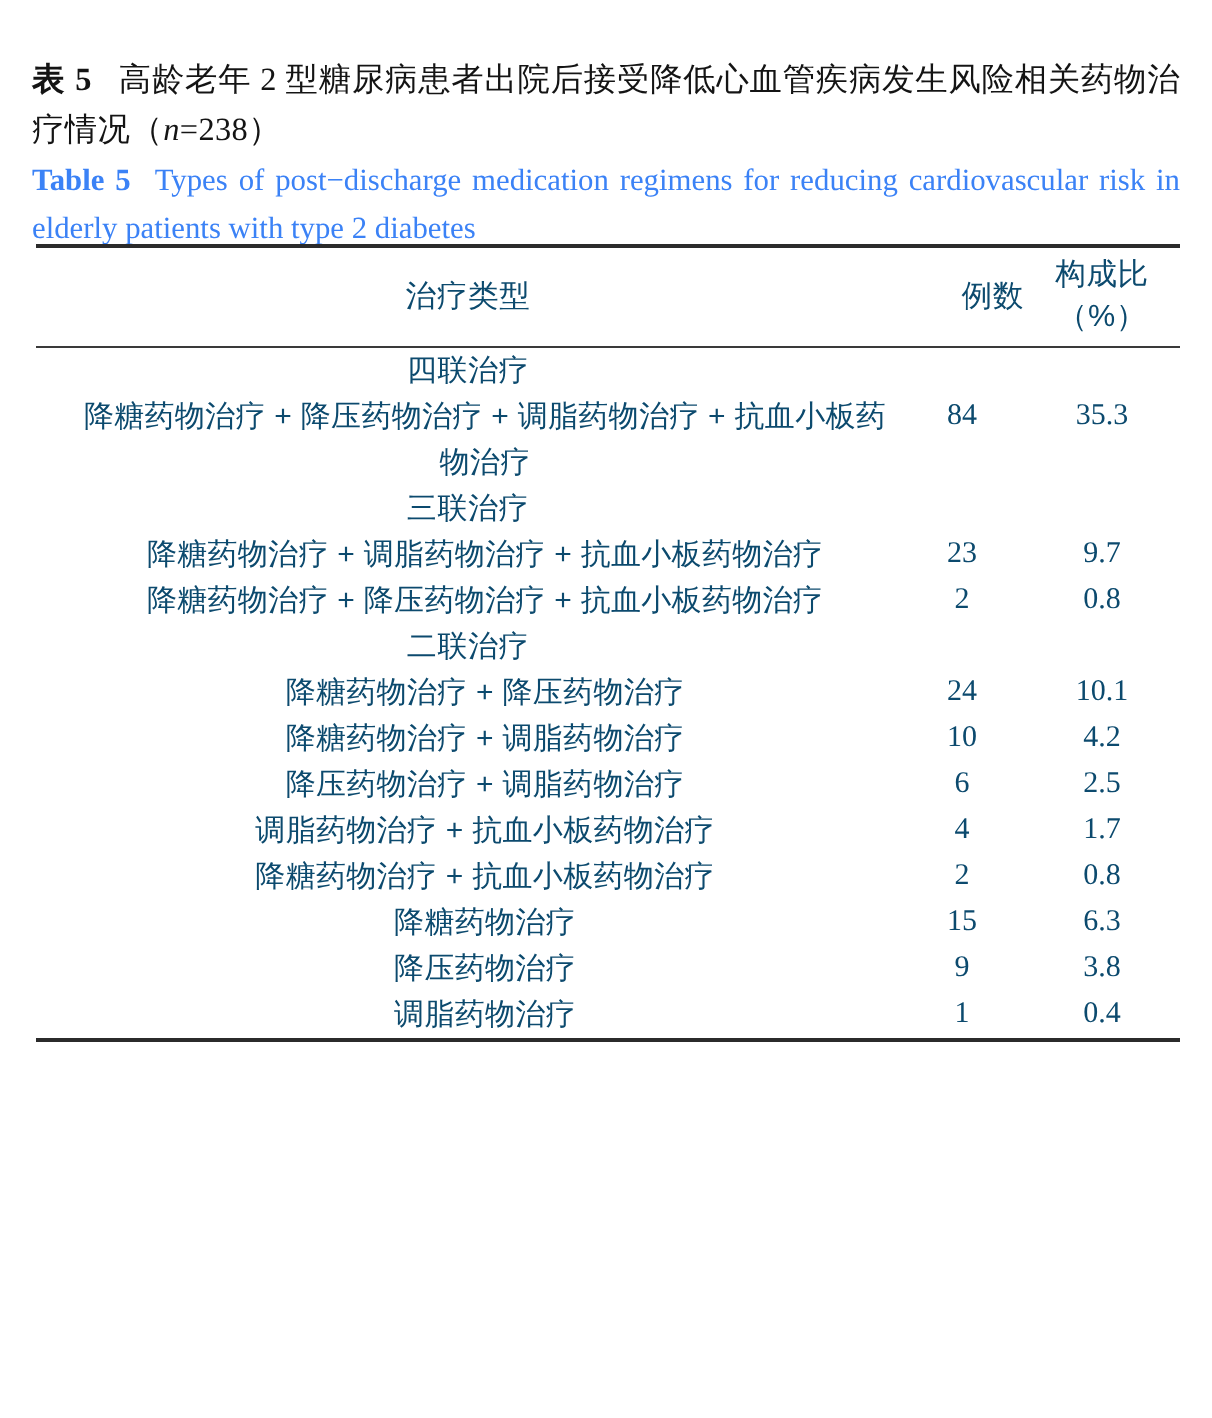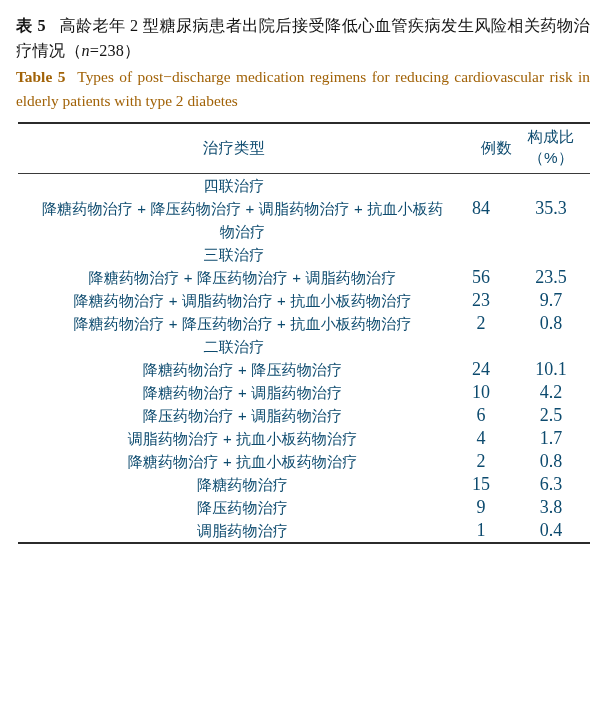--- a/index.html
+++ b/index.html
@@ -19,21 +19,21 @@
   .page {
     position: relative;
     width: 606px;
     height: 709px;
     box-sizing: border-box;
     padding: 0 16px;
   }
 
   
   .caption-block {
-    padding-top: 14px;
+    padding-top: 28px;
   }
   .caption-cn {
     font-size: 16.2px;
     line-height: 25px;
     letter-spacing: 0.2px;
     text-align: justify;
     text-justify: inter-character;
     color: #141414;
   }
   .caption-cn .lbl {
@@ -47,21 +47,21 @@
   .caption-cn .n-italic {
     font-style: italic;
     font-family: "Liberation Serif", serif;
   }
 
   .caption-en {
     font-size: 15.4px;
     line-height: 24px;
     text-align: justify;
     text-align-last: left;
-    color: #a16207;
+    color: #3b82f6;
     margin-top: 1px;
   }
   .caption-en .lbl {
     font-weight: bold;
   }
   .caption-en .gap {
     display: inline-block;
     width: 12px;
   }
 
@@ -107,21 +107,21 @@
     text-align: center;
     padding: 3px 6px 3px 0;
     line-height: 23px;
     letter-spacing: 0.15px;
   }
   td.v-num {
     text-align: center;
     padding: 3px 0 3px 0;
     line-height: 23px;
     font-family: "Liberation Serif", "DejaVu Serif", serif;
-    font-size: 18px;
+    font-size: 15px;
     margin-top: 44px;
   }
   tr.group td.v-type {
     padding-left: 0;
   }
   tr.item td.v-type {
     padding-left: 17px;
   }
   tr.group td.v-type .gtxt {
     letter-spacing: 0.3px;
@@ -165,25 +165,20 @@
             <td class="v-type"><span class="itxt">降糖药物治疗 + 降压药物治疗 + 调脂药物治疗 + 抗血小板药物治疗</span></td>
             <td class="v-num">84</td>
             <td class="v-num">35.3</td>
           </tr>
           <tr class="group">
             <td class="v-type"><span class="gtxt">三联治疗</span></td>
             <td class="v-num"></td>
             <td class="v-num"></td>
           </tr>
           <tr class="item">
-            <td class="v-type"><span class="itxt">降糖药物治疗 + 降压药物治疗 + 调脂药物治疗</span></td>
-            <td class="v-num">56</td>
-            <td class="v-num">23.5</td>
-          </tr>
-          <tr class="item">
             <td class="v-type"><span class="itxt">降糖药物治疗 + 调脂药物治疗 + 抗血小板药物治疗</span></td>
             <td class="v-num">23</td>
             <td class="v-num">9.7</td>
           </tr>
           <tr class="item">
             <td class="v-type"><span class="itxt">降糖药物治疗 + 降压药物治疗 + 抗血小板药物治疗</span></td>
             <td class="v-num">2</td>
             <td class="v-num">0.8</td>
           </tr>
           <tr class="group">

